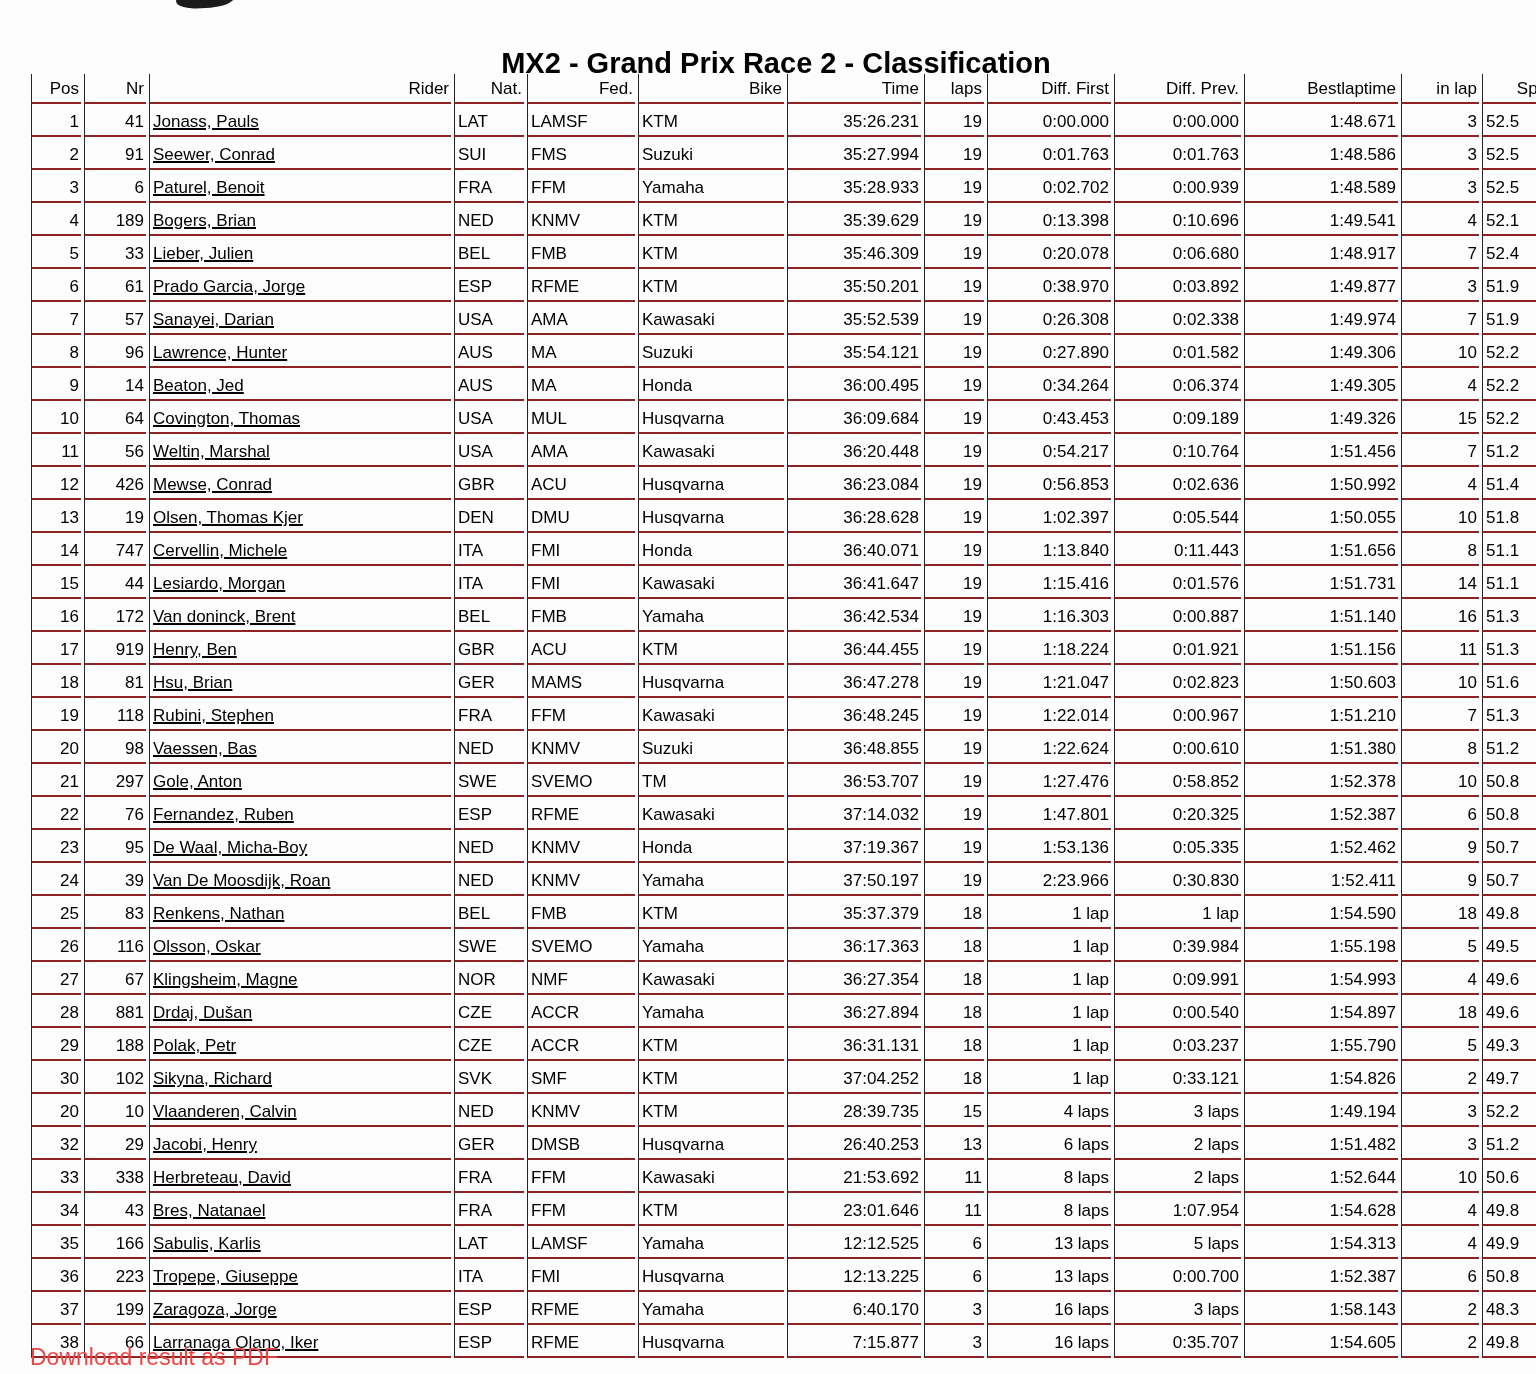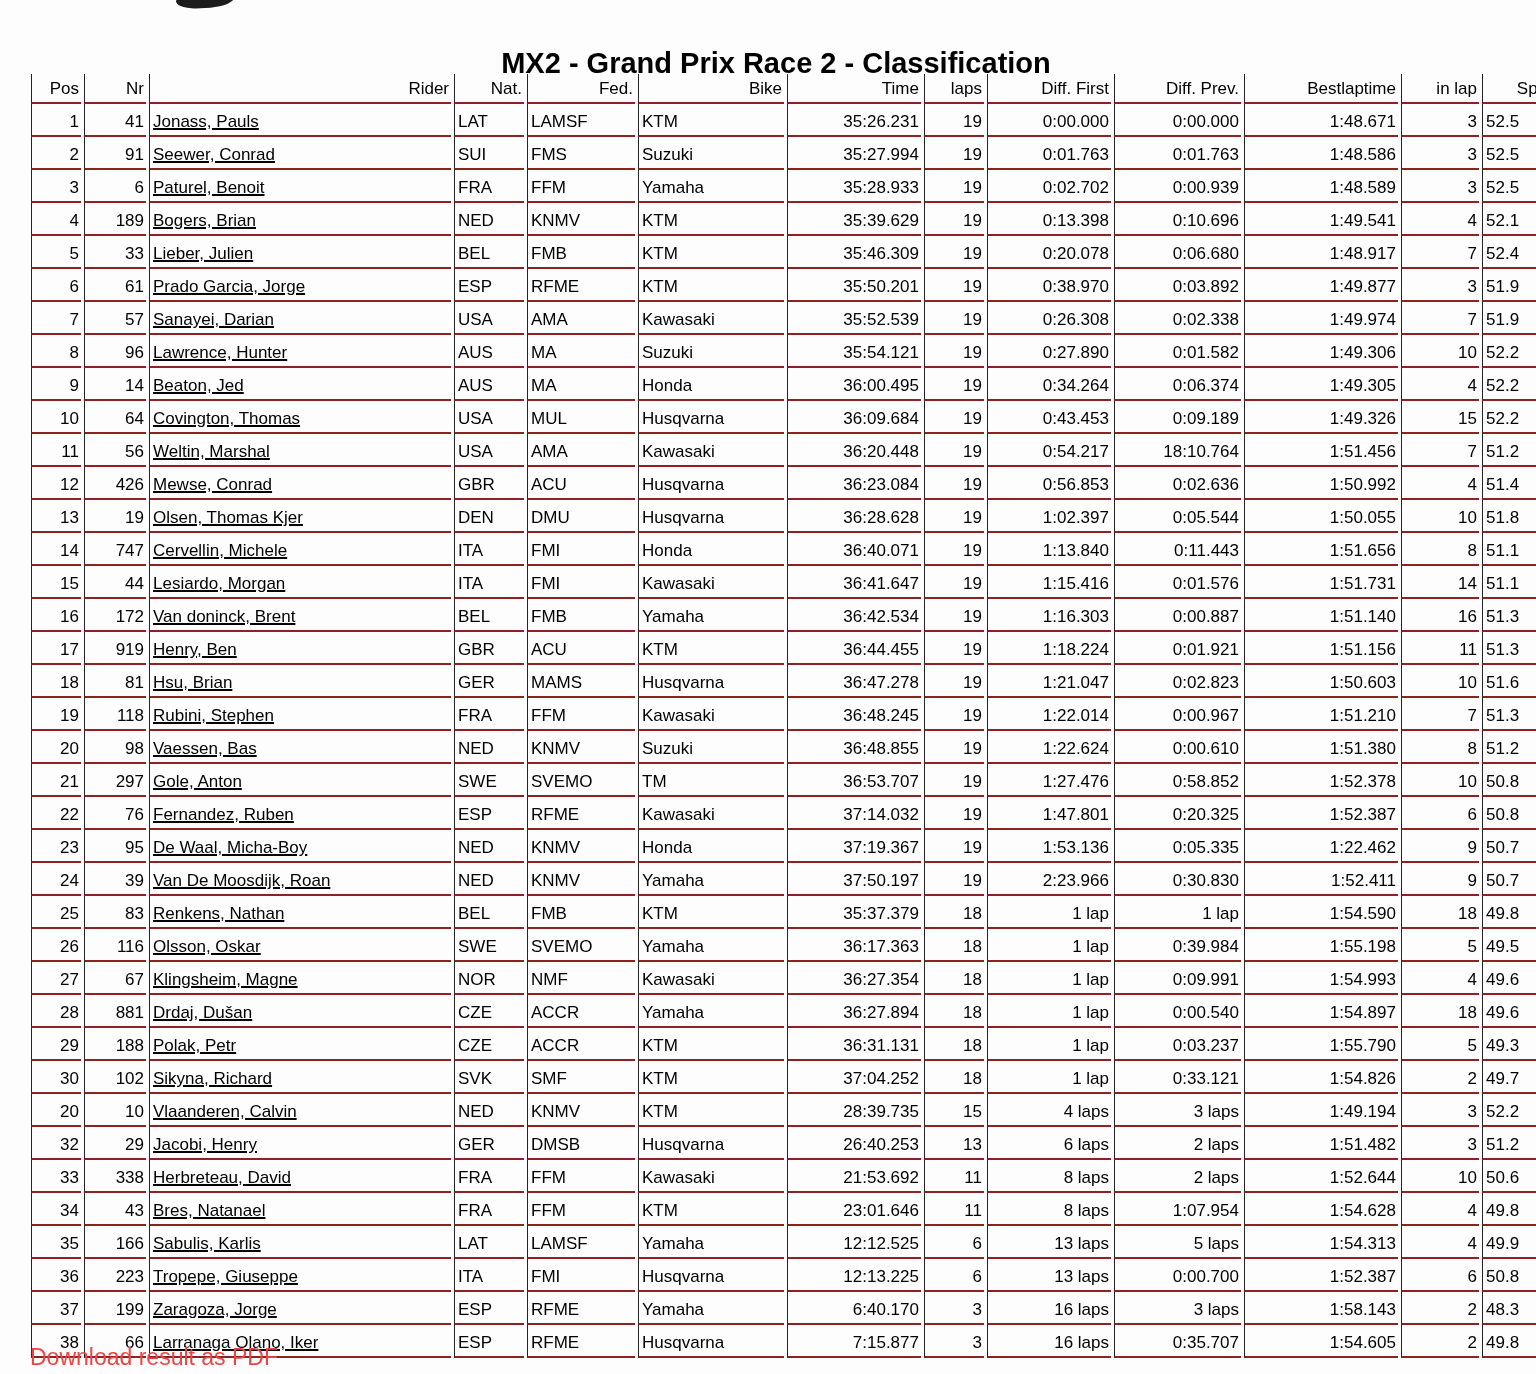--- a/index.html
+++ b/index.html
@@ -260,21 +260,21 @@
       <tr>
         <td class="r">11</td>
         <td class="r">56</td>
         <td class="l"><span class="rider-link">Weltin, Marshal</span></td>
         <td class="l">USA</td>
         <td class="l">AMA</td>
         <td class="l">Kawasaki</td>
         <td class="r">36:20.448</td>
         <td class="r">19</td>
         <td class="r">0:54.217</td>
-        <td class="r">18:10.764</td>
+        <td class="r">0:10.764</td>
         <td class="r">1:51.456</td>
         <td class="r">7</td>
         <td class="l last">51.2</td>
       </tr>
       <tr>
         <td class="r">12</td>
         <td class="r">426</td>
         <td class="l"><span class="rider-link">Mewse, Conrad</span></td>
         <td class="l">GBR</td>
         <td class="l">ACU</td>
@@ -441,21 +441,21 @@
         <td class="r">23</td>
         <td class="r">95</td>
         <td class="l"><span class="rider-link">De Waal, Micha-Boy</span></td>
         <td class="l">NED</td>
         <td class="l">KNMV</td>
         <td class="l">Honda</td>
         <td class="r">37:19.367</td>
         <td class="r">19</td>
         <td class="r">1:53.136</td>
         <td class="r">0:05.335</td>
-        <td class="r">1:22.462</td>
+        <td class="r">1:52.462</td>
         <td class="r">9</td>
         <td class="l last">50.7</td>
       </tr>
       <tr>
         <td class="r">24</td>
         <td class="r">39</td>
         <td class="l"><span class="rider-link">Van De Moosdijk, Roan</span></td>
         <td class="l">NED</td>
         <td class="l">KNMV</td>
         <td class="l">Yamaha</td>

